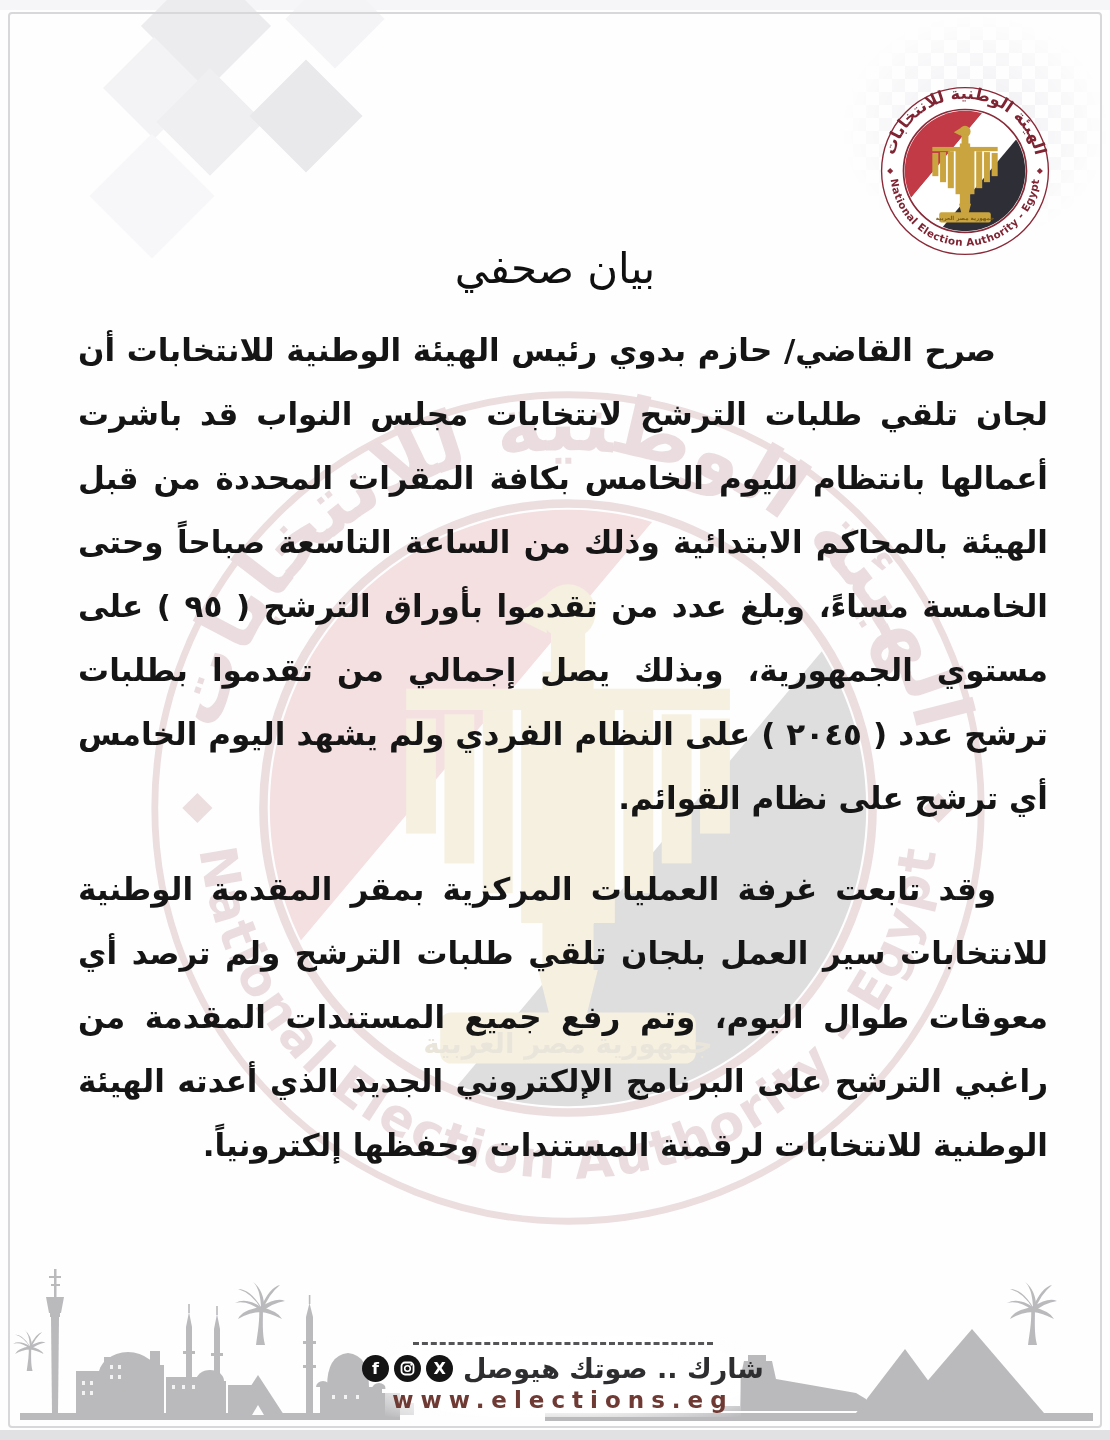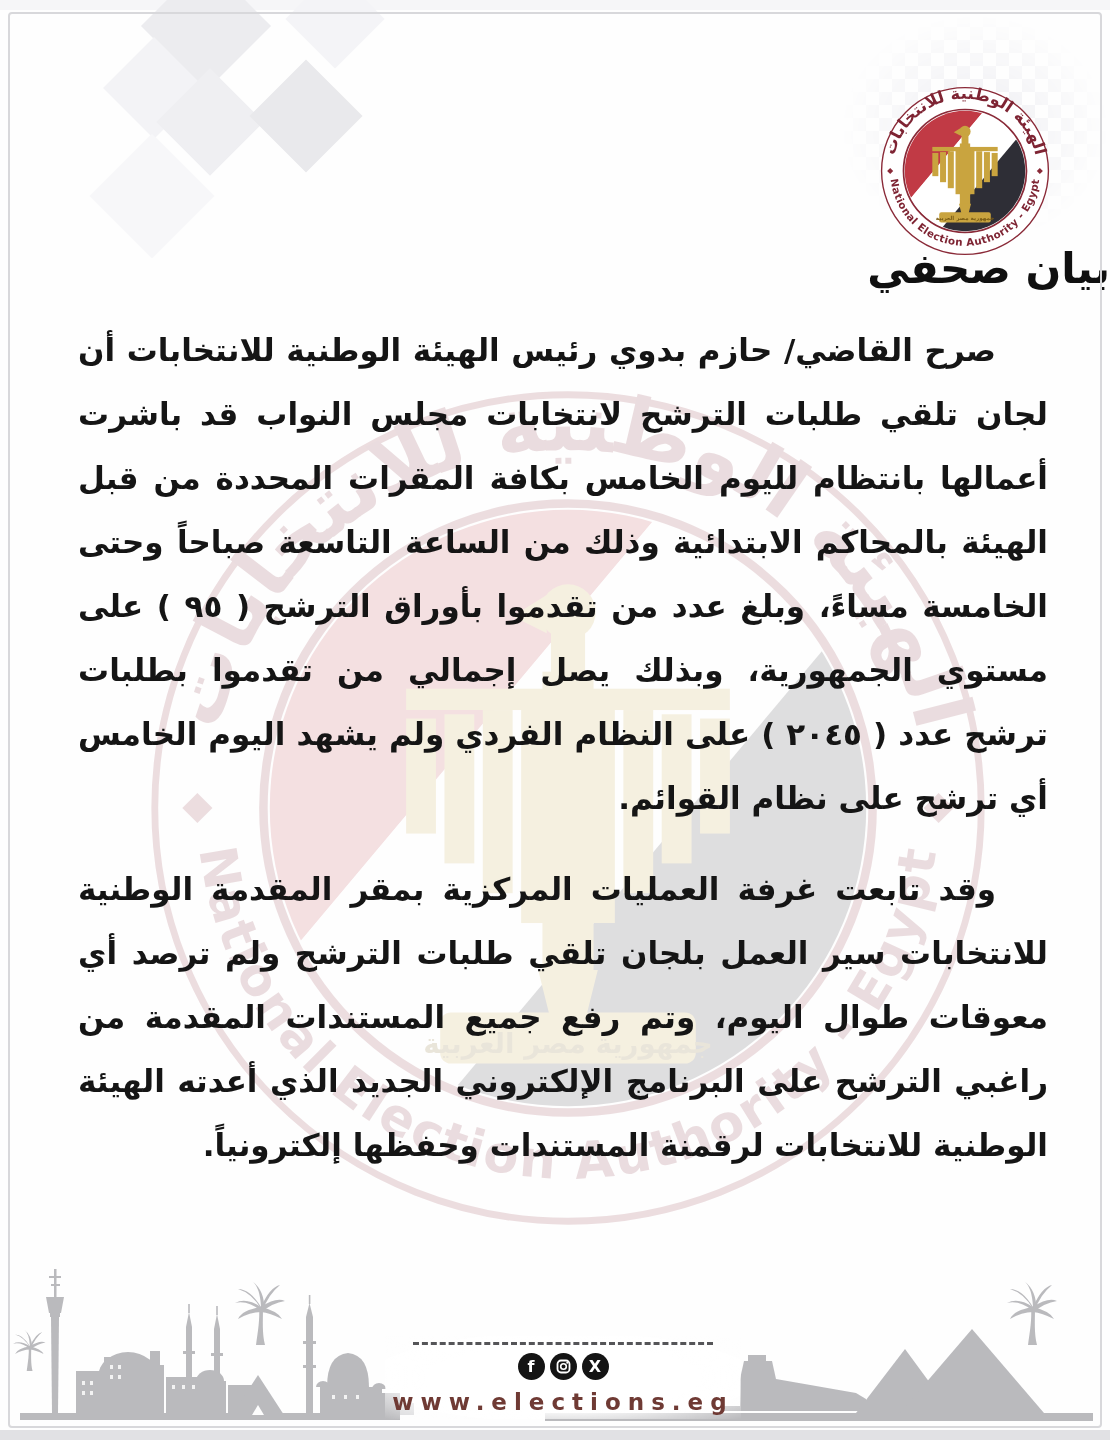--- a/index.html
+++ b/index.html
@@ -30,21 +30,21 @@
     background:repeating-conic-gradient(#f2f2f5 0% 25%, transparent 0% 50%) 0 0/26px 26px;
     -webkit-mask-image:radial-gradient(closest-side, #000 30%, transparent 100%);
             mask-image:radial-gradient(closest-side, #000 30%, transparent 100%);
   }
 
   .logo{position:absolute; left:879px; top:85px; width:172px; height:172px; z-index:2;}
   .watermark{position:absolute; left:142px; top:382px; width:852px; height:852px; opacity:0.15; z-index:1;}
 
   .title{
     position:absolute; top:244px; left:0; right:0; z-index:2;
-    font-size:42px; font-weight:bold; color:#101010;
+    text-align:center; font-size:42px; font-weight:normal; color:#101010;
     direction:rtl;
   }
 
   .body-text{
     position:absolute; top:318px; right:62px; left:62px; z-index:2;
     direction:rtl; text-align:justify;
     font-size:31px; font-weight:bold; line-height:64px; color:#151515;
   }
   .body-text p{margin:0 0 27px 16px; text-indent:52px;}
 
@@ -58,21 +58,21 @@
   .footer-divider{width:300px; margin:0 auto 8px auto; border-top:3px dashed #555558; height:0;}
   .tagline-row{display:flex; direction:rtl; justify-content:center; align-items:center; gap:10px;}
   .tagline{font-size:27px; font-weight:bold; color:#2e2e30; white-space:nowrap;}
   .social-icons{display:flex; direction:ltr; gap:5px; align-items:center;}
   .sicon{
     width:27px; height:27px; border-radius:50%; background:#141414; color:#ffffff;
     display:flex; align-items:center; justify-content:center;
     font-size:16px; font-weight:bold; line-height:1;
   }
   .website{
-    margin-top:9px; font-size:23px; font-weight:600; color:#6f3a34;
+    margin-top:3px; font-size:23px; font-weight:600; color:#6f3a34;
     letter-spacing:7px; direction:ltr;
   }
 </style>
 </head>
 <body>
 
 <div class="page">
 
   <div class="top-strip"></div>
 
@@ -248,20 +248,21 @@
       <polygon points="856,146 905,82 952,146"></polygon>
       <polygon points="900,146 972,62 1044,146"></polygon>
       <use href="#palm-sym" x="-30" y="-70" width="60" height="72" transform="translate(1030,78)"></use>
       <use href="#palm-sym" x="-30" y="-70" width="60" height="72" transform="translate(28,104) scale(0.65)"></use>
     </g>
   </svg>
 
   <div class="footer">
     <div class="footer-divider"></div>
     <div class="tagline-row">
+      <span class="tagline">شارك .. صوتك هيوصل</span>
       <span class="social-icons">
         <span class="sicon">
             <span>f</span>
           </span>
         <span class="sicon">
           <svg width="15" height="15" viewBox="0 0 15 15">
             <rect x="1.5" y="1.5" width="12" height="12" rx="3.5" fill="none" stroke="#fff" stroke-width="1.8"></rect>
             <circle cx="7.5" cy="7.5" r="2.8" fill="none" stroke="#fff" stroke-width="1.6"></circle>
             <circle cx="11.2" cy="3.8" r="1" fill="#fff"></circle>
           </svg>

